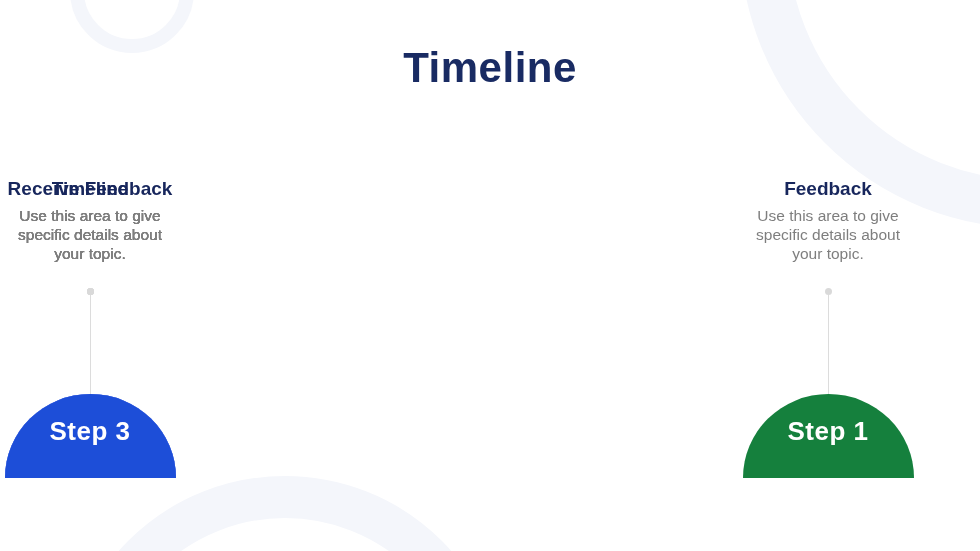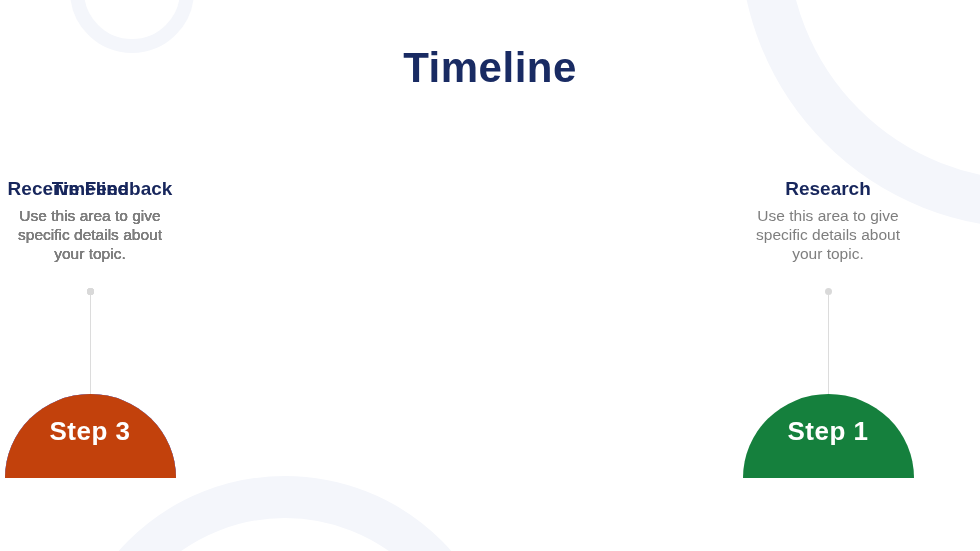--- a/index.html
+++ b/index.html
@@ -114,21 +114,21 @@
 
 <div class="slide">
 
   <div class="ring ring-tl"></div>
   <div class="ring ring-tr"></div>
   <div class="ring ring-bl"></div>
 
   <div class="title">Timeline</div>
 
   <div class="step">
-    <div class="step-heading">Research</div>
+    <div class="step-heading">Feedback</div>
     <div class="step-desc">Use this area to give specific details about your topic.</div>
     <div class="dot"></div>
     <div class="line"></div>
     <div class="dome" style="background: #15803d;">
       <span class="dome-label">Step 1</span>
     </div>
   </div>
 
   <div class="step">
     <div class="step-desc">Use this area to give specific details about your topic.</div>
@@ -137,21 +137,21 @@
     <div class="dome" style="background: rgb(119, 144, 238);">
       <span class="dome-label">Step 2</span>
     </div>
   </div>
 
   <div class="step highlight">
     <div class="step-heading">Timeline</div>
     <div class="step-desc">Use this area to give specific details about your topic.</div>
     <div class="dot"></div>
     <div class="line"></div>
-    <div class="dome" style="background: #c2410c;">
+    <div class="dome" style="background: #1d4ed8;">
       <span class="dome-label">Step 3</span>
     </div>
   </div>
 
   <div class="step">
     <div class="step-desc">Use this area to give specific details about your topic.</div>
     <div class="dot"></div>
     <div class="line"></div>
     <div class="dome" style="background: rgb(119, 144, 238);">
       <span class="dome-label">Step 4</span>

